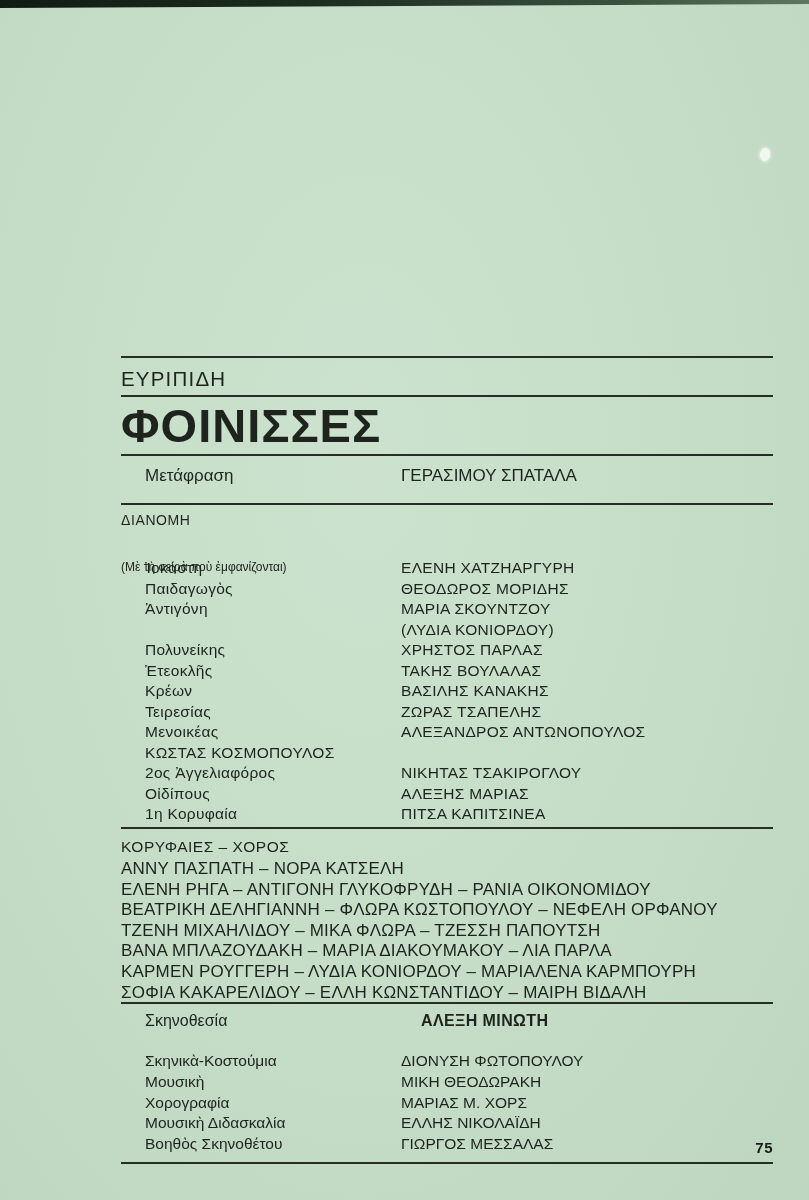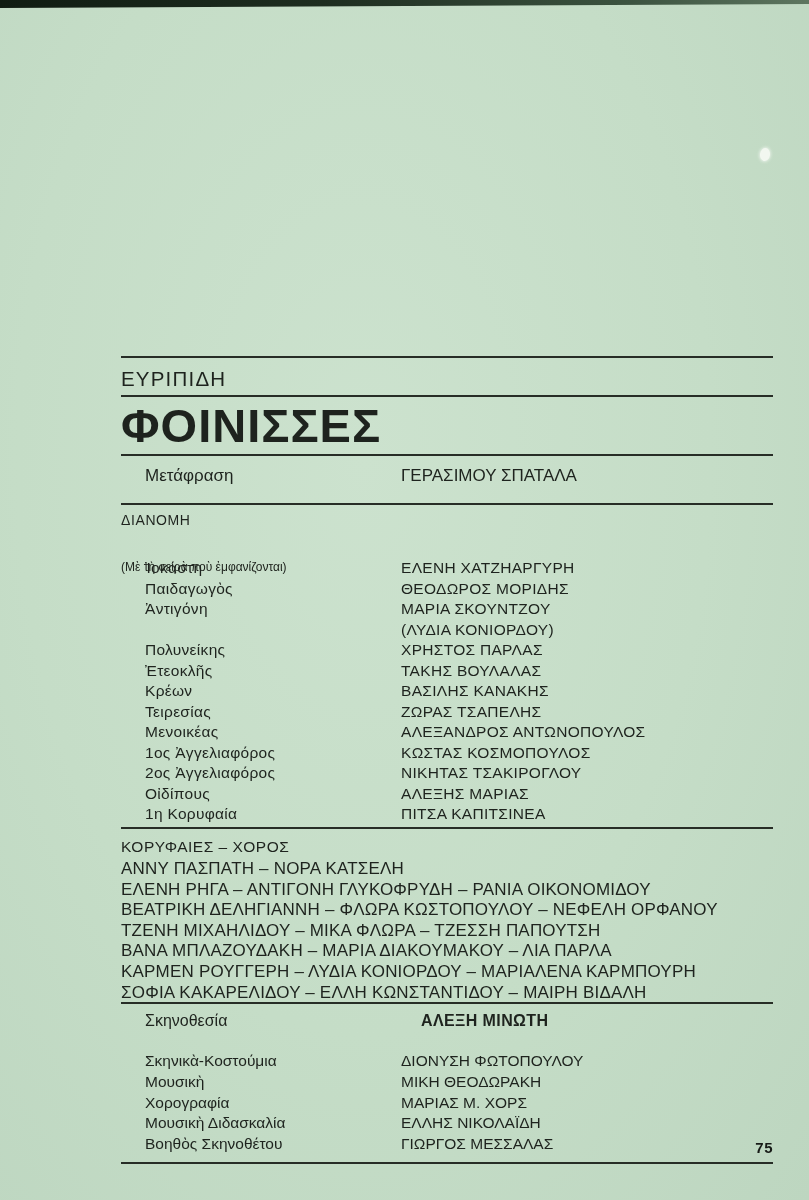--- a/index.html
+++ b/index.html
@@ -110,21 +110,20 @@
     </div>
     <div class="pair-row">
       <span class="lbl">Τειρεσίας</span>
       <span class="val">ΖΩΡΑΣ ΤΣΑΠΕΛΗΣ</span>
     </div>
     <div class="pair-row">
       <span class="lbl">Μενοικέας</span>
       <span class="val">ΑΛΕΞΑΝΔΡΟΣ ΑΝΤΩΝΟΠΟΥΛΟΣ</span>
     </div>
     <div class="pair-row">
-      <span class="lbl">1ος Ἀγγελιαφόρος</span>
       <span class="val">ΚΩΣΤΑΣ ΚΟΣΜΟΠΟΥΛΟΣ</span>
     </div>
     <div class="pair-row">
       <span class="lbl">2ος Ἀγγελιαφόρος</span>
       <span class="val">ΝΙΚΗΤΑΣ ΤΣΑΚΙΡΟΓΛΟΥ</span>
     </div>
     <div class="pair-row">
       <span class="lbl">Οἰδίπους</span>
       <span class="val">ΑΛΕΞΗΣ ΜΑΡΙΑΣ</span>
     </div>

